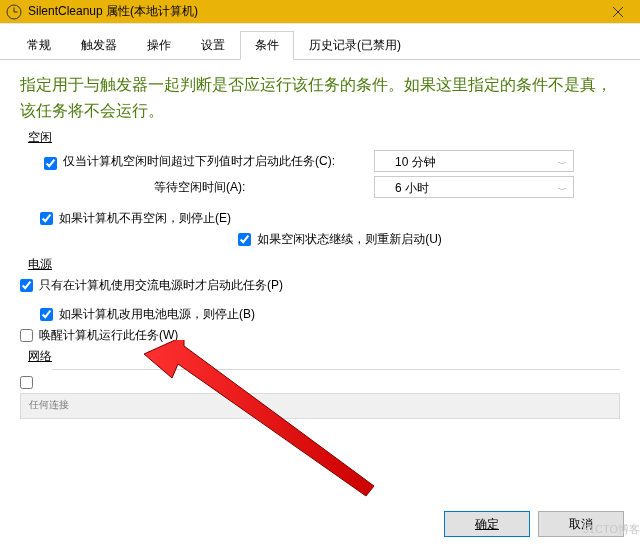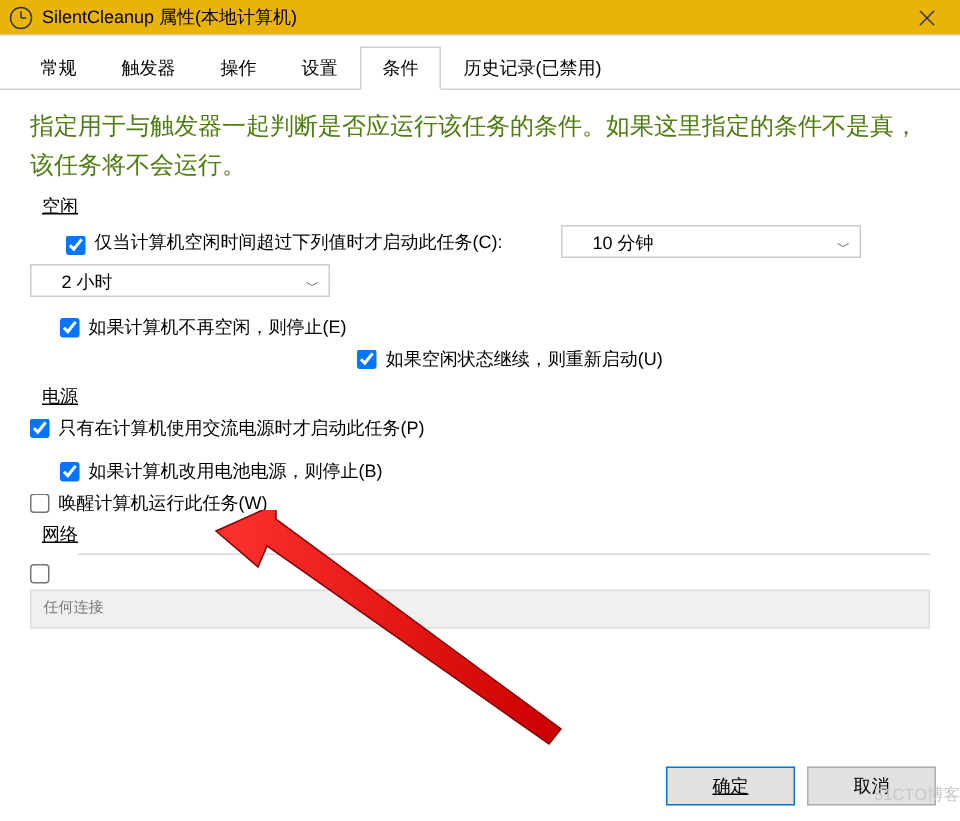--- a/index.html
+++ b/index.html
@@ -76,22 +76,25 @@
       <input type="checkbox" class="cb" checked="" style="">
       <span class="row-label">仅当计算机空闲时间超过下列值时才启动此任务(C):</span>
     </div>
     <div class="select-box select-wide">
       <span>10 分钟</span>
       <span class="select-arrow">﹀</span>
     </div>
   </div>
 
   <div class="row">
+    <div class="flex-left indent2" style="justify-content:flex-start; padding-left:110px">
+      <span class="row-label">等待空闲时间(A):</span>
+    </div>
     <div class="select-box select-wide">
-      <span>2 小时</span>
+      <span>6 小时</span>
       <span class="select-arrow">﹀</span>
     </div>
   </div>
 
   <div class="row indent1">
     <input type="checkbox" class="cb" checked="" style="">
     <span class="row-label">如果计算机不再空闲，则停止(E)</span>
   </div>
 
   <div class="row indent2">

